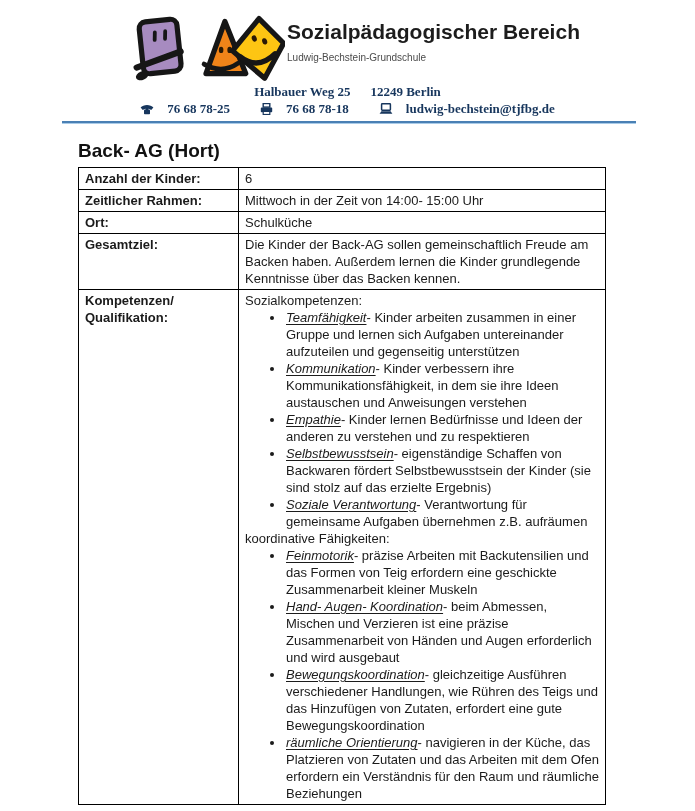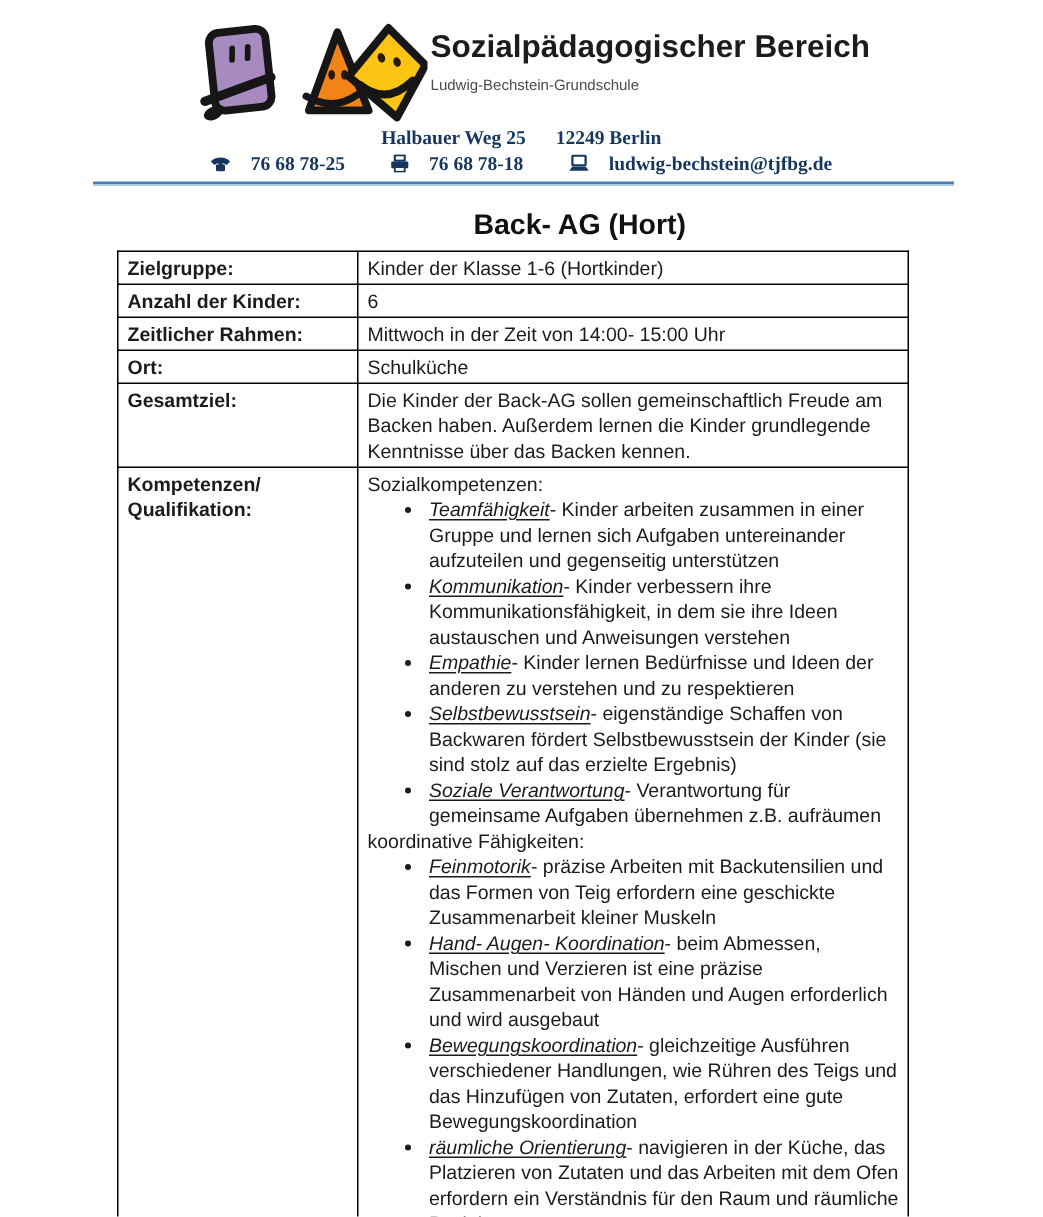--- a/index.html
+++ b/index.html
@@ -55,21 +55,20 @@
     height: 3px;
     background: linear-gradient(to bottom, #4a80b4 0%, #4a80b4 55%, #a9cbe8 55%, #a9cbe8 100%);
   }
   
   .doc-title {
     font-size: 19px;
     font-weight: bold;
     color: #111111;
     margin: 15px 0 5px 78px;
     line-height: 23px;
-    text-align: center;
   }
   table.info-table {
     margin-left: 78px;
     width: 528px;
     border-collapse: collapse;
     table-layout: fixed;
     font-size: 13px;
     line-height: 17px;
   }
   table.info-table td {
@@ -162,24 +161,20 @@
     </span>
   </div>
 
   <div class="header-rule"></div>
 </header>
 
 <h1 class="doc-title">Back- AG (Hort)</h1>
 
 <table class="info-table">
   <tbody id="info-rows">
-      <tr>
-        <td class="label-cell">Zielgruppe:</td>
-        <td class="value-cell">Kinder der Klasse 1-6 (Hortkinder)</td>
-      </tr>
       <tr>
         <td class="label-cell">Anzahl der Kinder:</td>
         <td class="value-cell">6</td>
       </tr>
       <tr>
         <td class="label-cell">Zeitlicher Rahmen:</td>
         <td class="value-cell">Mittwoch in der Zeit von 14:00- 15:00 Uhr</td>
       </tr>
       <tr>
         <td class="label-cell">Ort:</td>

